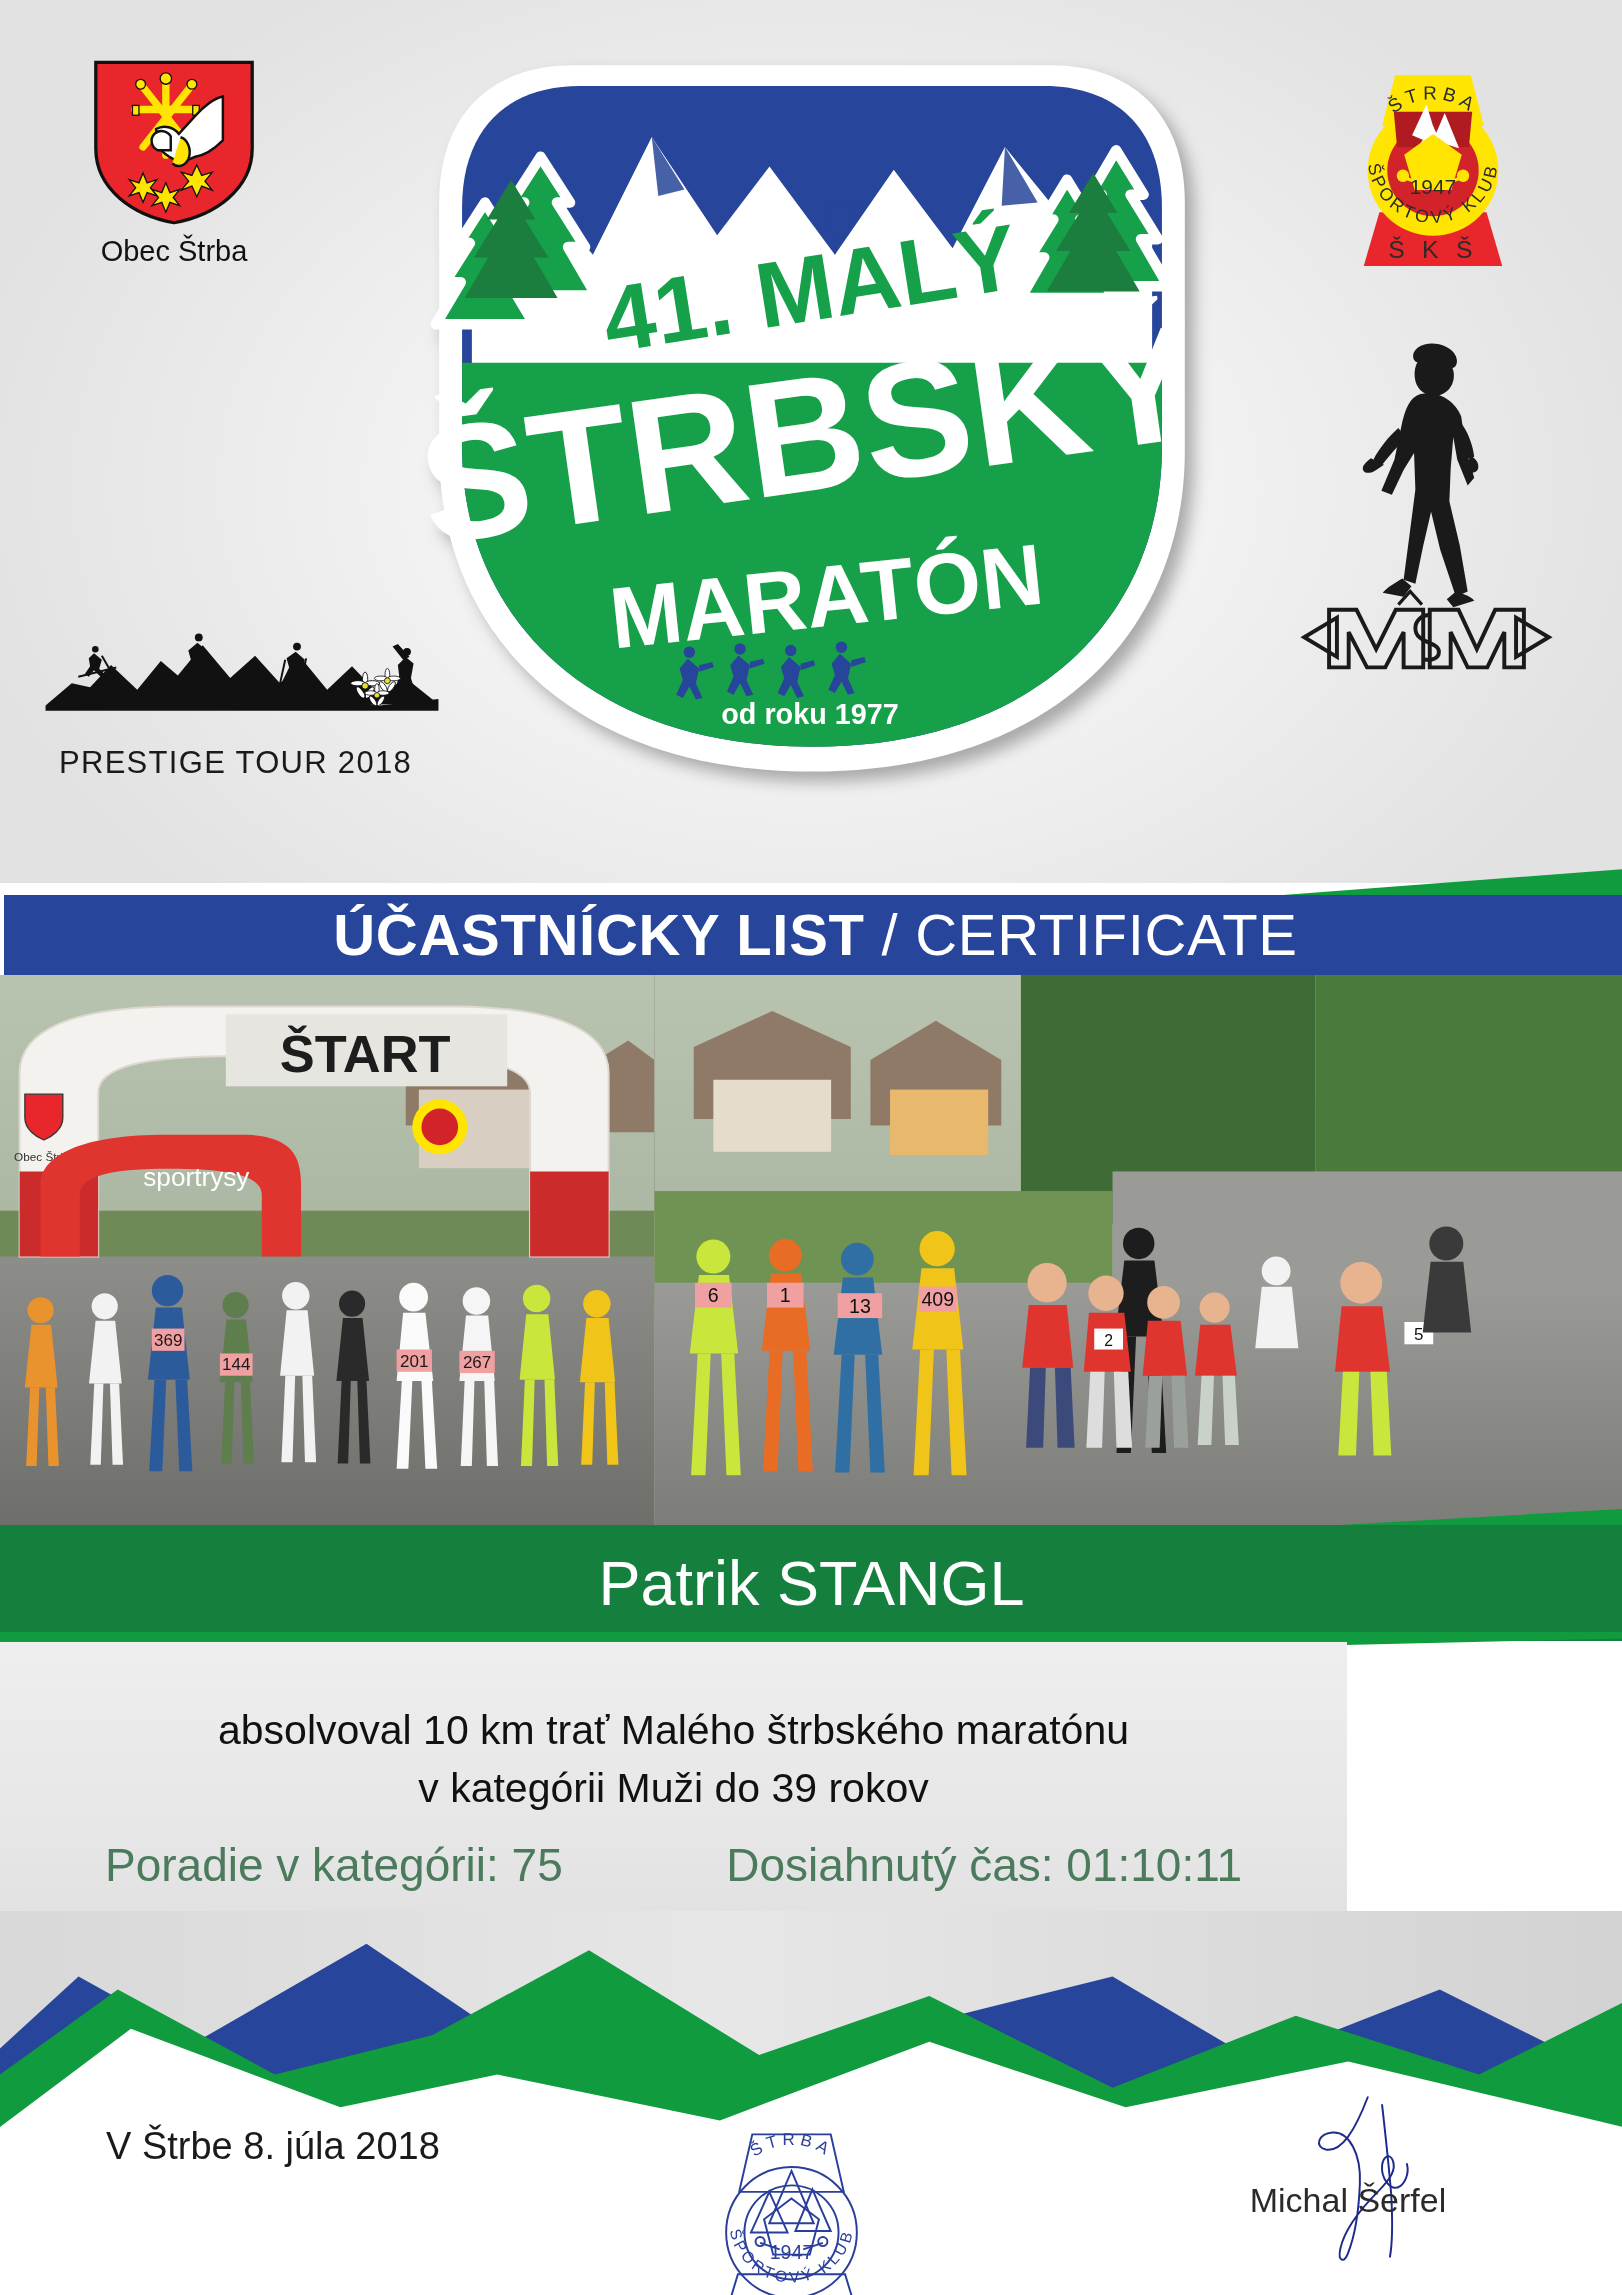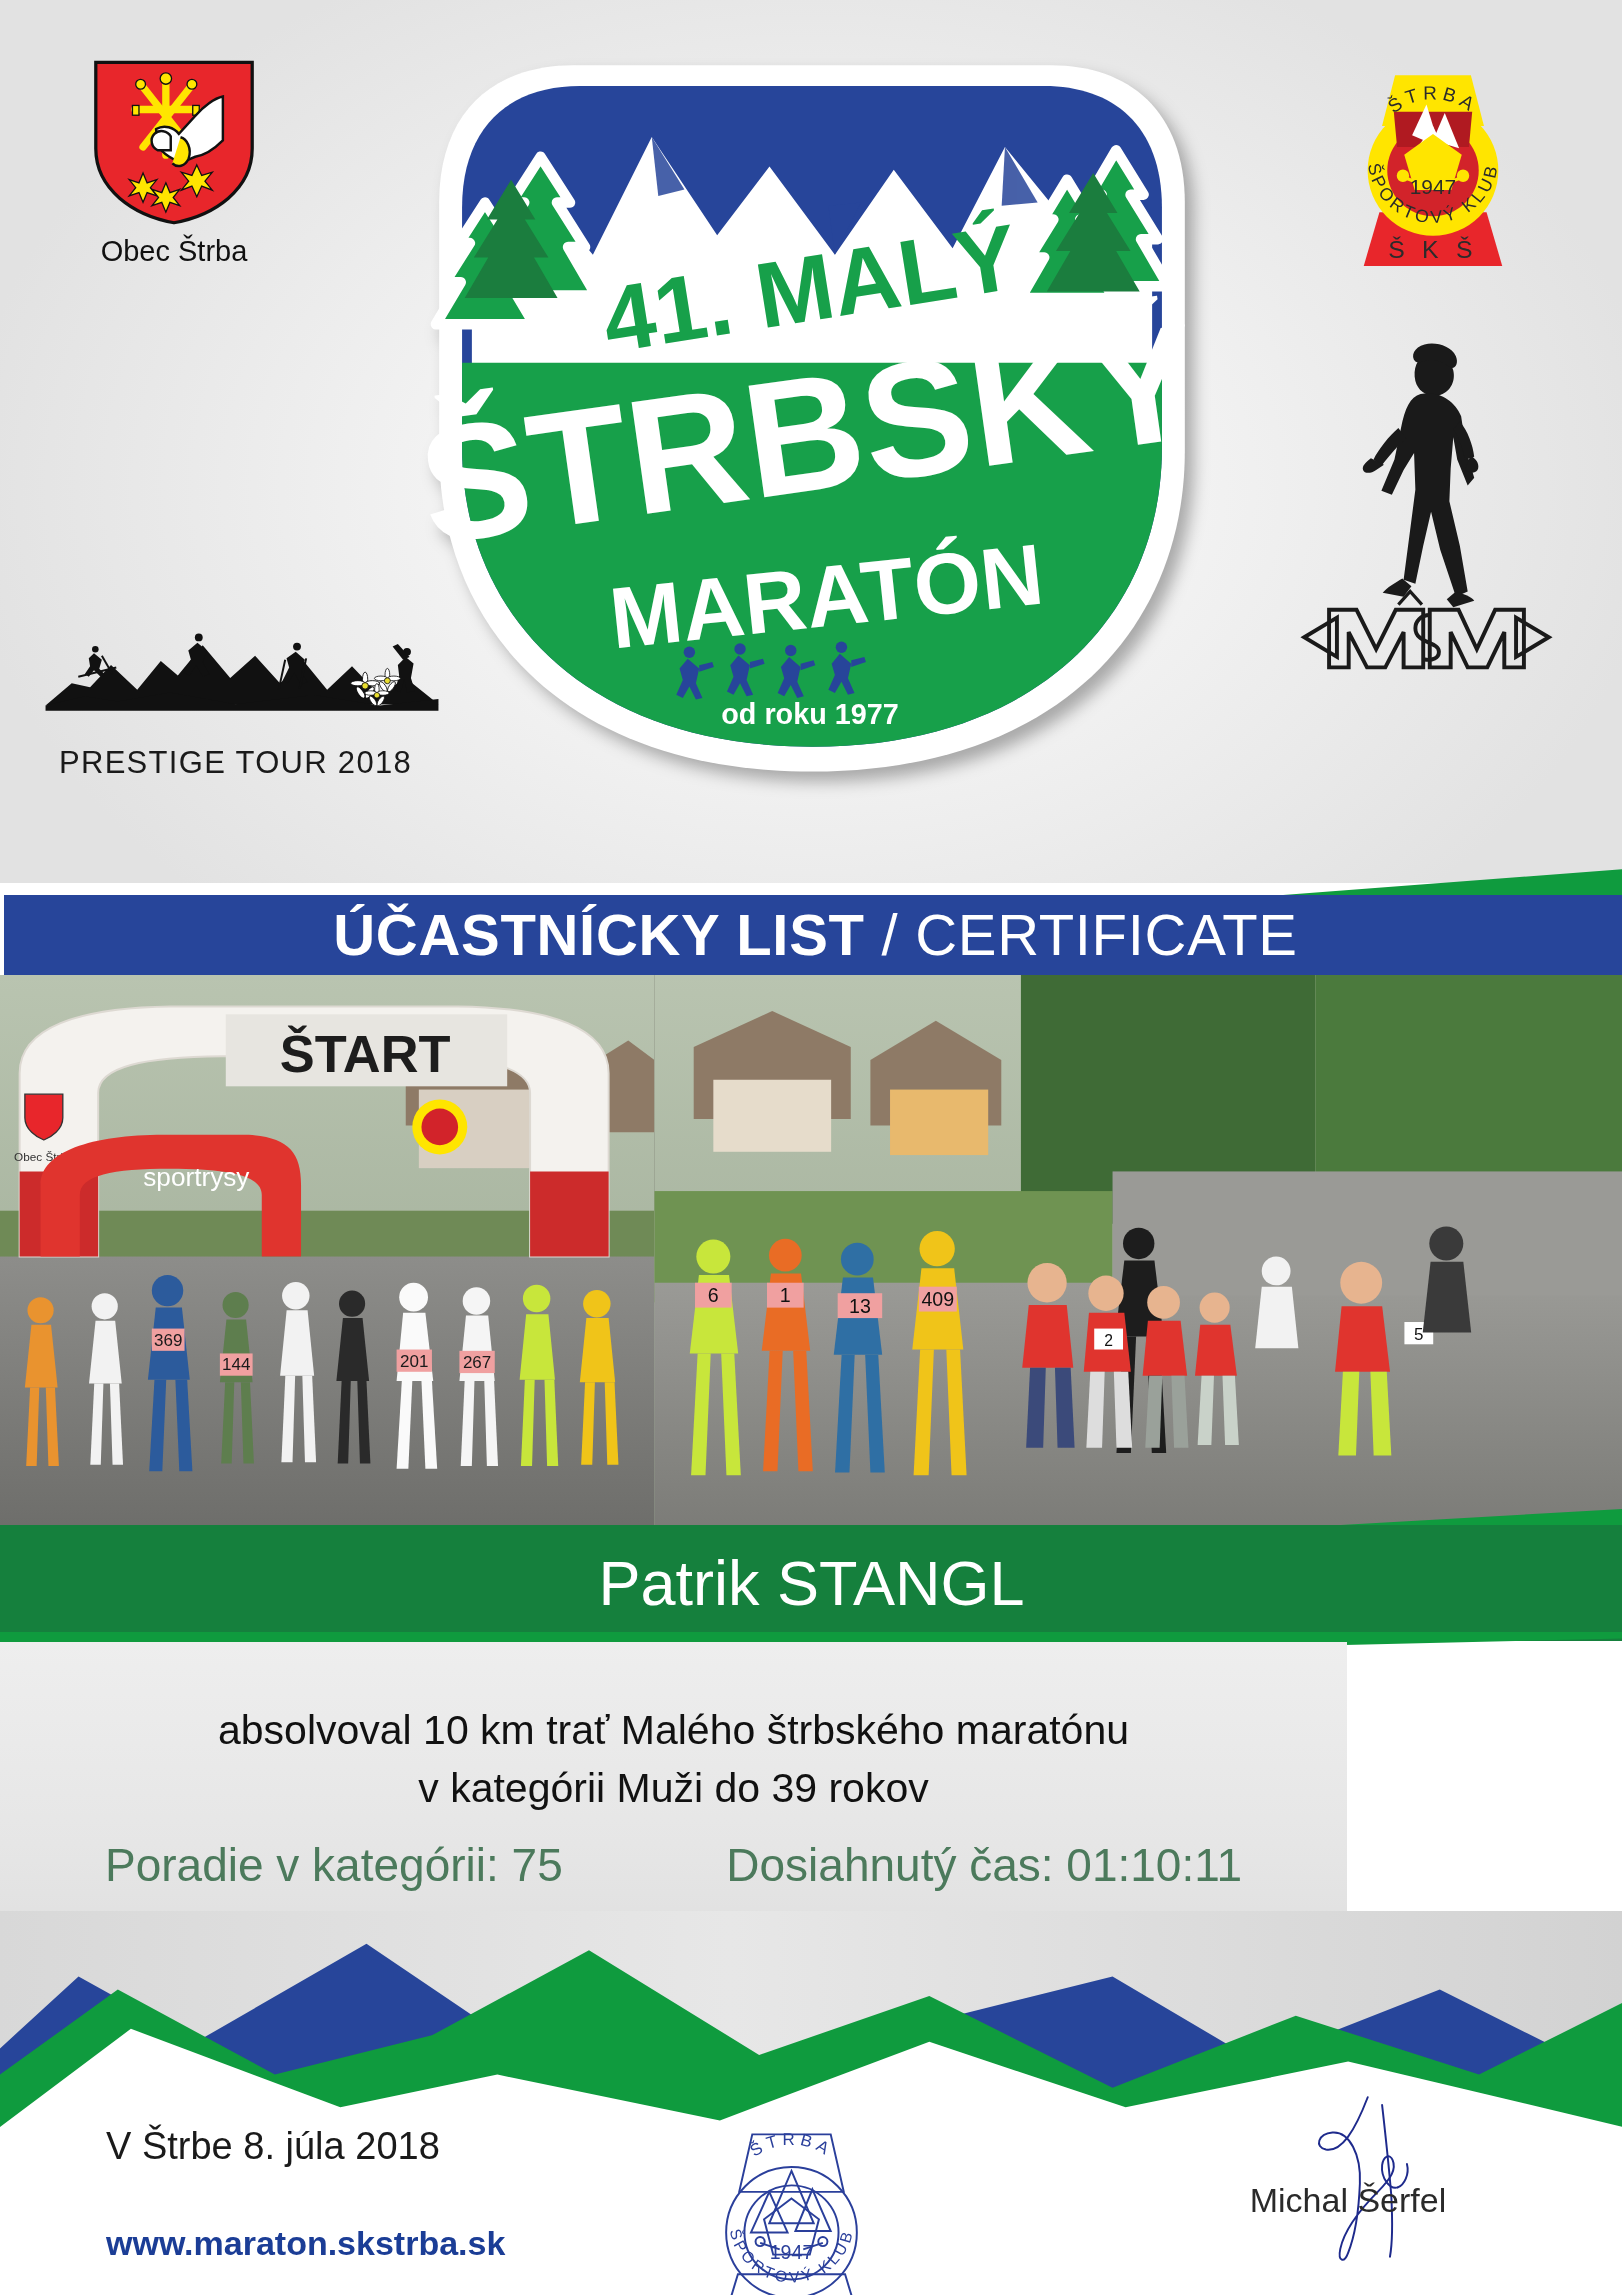--- a/index.html
+++ b/index.html
@@ -677,21 +677,20 @@
       <polygon points="0,210 120,100 300,200 560,50 900,280 1380,180 1700,100 1920,230 2200,120 2480,260 2480,460 0,460" fill="#27459A"></polygon>
 
       <polygon points="0,250 180,120 420,250 660,190 900,60 1160,220 1420,130 1700,270 1980,160 2260,250 2480,140 2480,460 0,460" fill="#0F9B3E"></polygon>
 
       <polygon points="0,330 200,180 520,300 760,250 1100,320 1420,200 1720,300 2060,230 2480,330 2480,460 0,460" fill="#ffffff"></polygon>
     </svg>
   </div>
 
   <div class="footer">
     <div class="foot-date">V Štrbe 8. júla 2018</div>
-    <div class="foot-url">www.maraton.skstrba.sk</div>
 
     <div class="stamp">
       <svg viewBox="0 0 280 340">
         <defs>
           <path id="stTop" d="M48 130 A92 92 0 0 1 232 130"></path>
           <path id="stBot" d="M46 172 A96 96 0 0 0 234 172"></path>
         </defs>
         <g fill="none" stroke="#2a3f9b" stroke-width="3">
           <path d="M60 110 L220 110 L200 22 L80 22 Z"></path>
           <path d="M58 236 L222 236 L248 322 L32 322 Z"></path>

